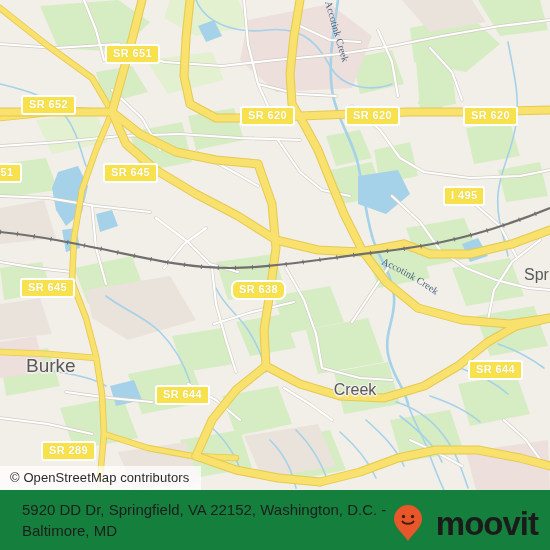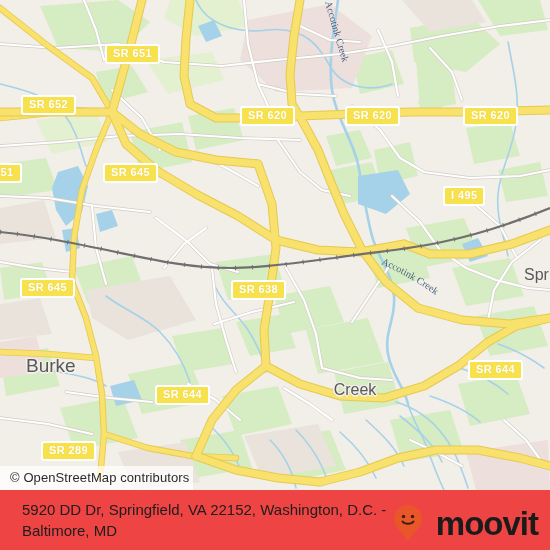--- a/index.html
+++ b/index.html
@@ -13,21 +13,21 @@
   
   #map{
     position:absolute;left:0;top:0;width:550px;height:490px;
     background:#f2efe9;overflow:hidden;
   }
   #map svg{position:absolute;left:0;top:0;}
 
   
   #attribution{
     position:absolute;left:0;bottom:0;
-    padding:4px 4px 5px 10px;
+    padding:4px 12px 5px 10px;
     background:rgba(255,255,255,0.75);
     font-size:13px;color:#2b2b2b;letter-spacing:0.1px;
     white-space:nowrap;
   }
 
   
   .shield{
     position:absolute;
     background:#f7e14c;
     border:2px solid #ffffff;
@@ -76,21 +76,21 @@
     transform:translateX(-50%);
     width:0;height:0;
     border-left:12px solid transparent;
     border-right:12px solid transparent;
     border-top:17px solid #ffffff;
   }
 
   
   #footer{
     position:absolute;left:0;top:490px;width:550px;height:60px;
-    background:#ef4444;
+    background:#15803d;
   }
   #footer-text{
     position:absolute;left:22px;top:9px;width:390px;
     font-size:15px;line-height:21px;color:#1d1d1d;
   }
   #logo{
     position:absolute;right:12px;top:14px;
     display:flex;align-items:center;
   }
   #logo-word{
@@ -345,21 +345,21 @@
 
     <div class="shield" style="left:105px;top:44px;">SR 651</div>
     <div class="shield" style="left:21px;top:95px;">SR 652</div>
     <div class="shield" style="left:-14px;top:163px;">651</div>
     <div class="shield" style="left:103px;top:163px;">SR 645</div>
     <div class="shield" style="left:240px;top:106px;">SR 620</div>
     <div class="shield" style="left:345px;top:106px;">SR 620</div>
     <div class="shield" style="left:463px;top:106px;">SR 620</div>
     <div class="shield" style="left:421px;top:186px;margin-left:22px;">I 495</div>
     <div class="shield" style="left:20px;top:278px;">SR 645</div>
-    <div class="shield" style="left:231px;top:280px;">SR 638</div>
+    <div class="shield" style="left:231px;top:280px;border-radius:7px;">SR 638</div>
     <div class="shield" style="left:468px;top:360px;">SR 644</div>
     <div class="shield" style="left:155px;top:385px;">SR 644</div>
     <div class="shield" style="left:41px;top:441px;">SR 289</div>
 
     <div class="place" style="left:26px;top:355px;font-size:19px;">Burke</div>
 
     <div class="place two-line" style="left:300px;top:380px;width:110px;">
       <div>Creek</div>
     </div>
 

